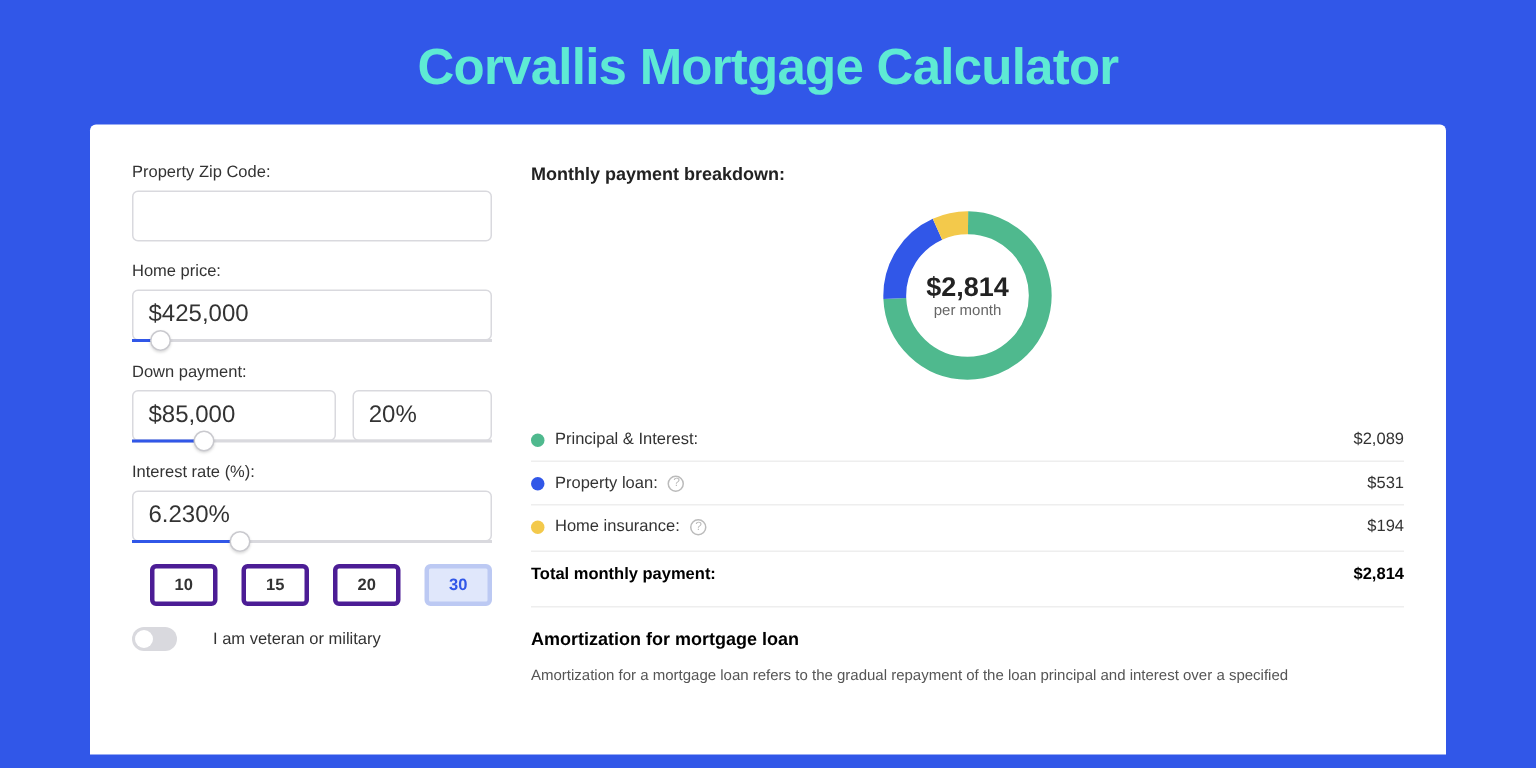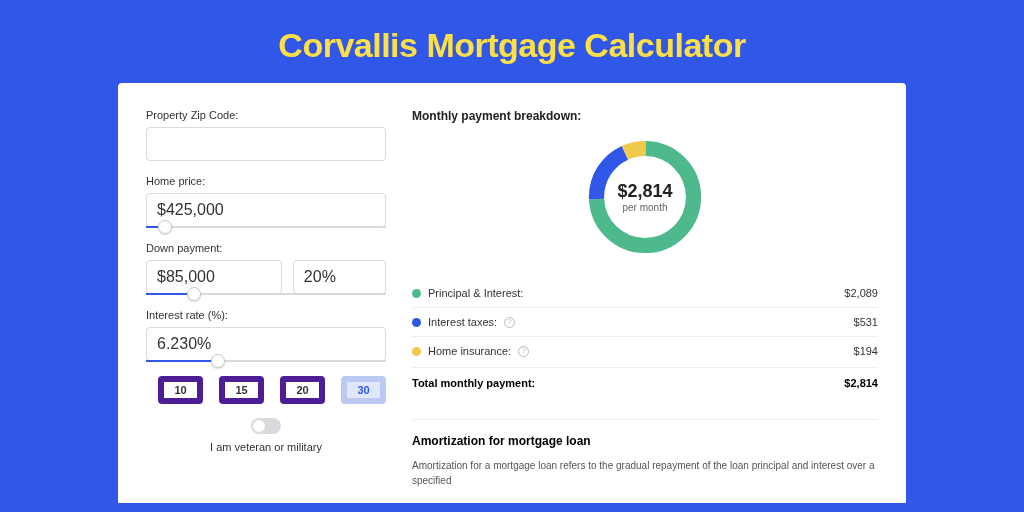--- a/index.html
+++ b/index.html
@@ -4,30 +4,30 @@
 <style>
   * { box-sizing: border-box; margin: 0; padding: 0; }
   body {
     font-family: -apple-system, BlinkMacSystemFont, "Segoe UI", Helvetica, Arial, sans-serif;
     background: #3157e8;
     width: 1024px;
     height: 512px;
     overflow: hidden;
   }
   .page-title {
-    color: #fde047;
+    color: #5eead4;
     text-align: center;
     font-size: 34px;
     font-weight: 700;
     padding: 26px 0 18px;
     letter-spacing: -0.5px;
   }
   .calc-card {
     background: #fff;
-    width: 788px;
+    width: 904px;
     margin: 0 auto;
     border-radius: 4px 4px 0 0;
     padding: 26px 28px 0;
     display: flex;
     gap: 26px;
     height: 420px;
     overflow: hidden;
   }
   .left-col { width: 240px; flex: none; }
   .right-col { flex: 1; }
@@ -68,40 +68,39 @@
     box-shadow: 0 1px 2px rgba(0,0,0,0.15);
     transform: translateX(-50%);
   }
   .row-two { display: flex; gap: 11px; }
   .row-two .text-input:first-child { flex: 1.6; }
   .row-two .text-input:last-child { flex: 1; }
   .period-group { display: flex; gap: 4px; }
   .period-btn {
     flex: 1;
     height: 28px;
-    border: 6px solid #4c1d95;
+    border: 3px solid #4c1d95;
     background: #fff;
     border-radius: 4px;
     font-size: 11px;
     font-weight: 600;
     color: #333;
     cursor: pointer;
     margin-left: 12px;
   }
   .period-btn.active {
     background: #e0e7fb;
     border-color: #bcc9f3;
     color: #3157e8;
   }
   .toggle-row {
     display: flex;
     align-items: center;
-    gap: 7px;
+    gap: 24px;
     margin-top: 14px;
-    flex-direction: column;
   }
   .toggle {
     width: 30px; height: 16px;
     background: #d9d9de;
     border-radius: 10px;
     position: relative;
   }
   .toggle-knob {
     position: absolute;
     left: 2px; top: 2px;
@@ -157,21 +156,21 @@
     justify-content: space-between;
     padding: 9px 0 14px;
     font-size: 11px;
     font-weight: 700;
     border-top: 1px solid #eee;
     margin-top: 2px;
   }
   .amort-box {
     border-top: 1px solid #eee;
     padding-top: 14px;
-    margin-top: 16px;
+    margin-top: 1px;
   }
   .amort-title { font-size: 12px; font-weight: 700; margin-bottom: 10px; }
   .amort-text { font-size: 10px; color: #555; line-height: 1.5; }
 </style>
 </head>
 <body>
 
 <h1 class="page-title">Corvallis Mortgage Calculator</h1>
 
 <div class="calc-card">
@@ -251,21 +250,21 @@
         <div class="legend-row">
           <div class="legend-left">
             <span class="dot" style="background: rgb(79, 185, 142);"></span>
             <span>Principal &amp; Interest:</span>
           </div>
           <span>$2,089</span>
         </div>
         <div class="legend-row">
           <div class="legend-left">
             <span class="dot" style="background: rgb(49, 87, 232);"></span>
-            <span>Interest taxes:</span>
+            <span>Property loan:</span>
             <span class="info-icon">?</span>
           </div>
           <span>$531</span>
         </div>
         <div class="legend-row">
           <div class="legend-left">
             <span class="dot" style="background: rgb(243, 201, 75);"></span>
             <span>Home insurance:</span>
             <span class="info-icon">?</span>
           </div>

